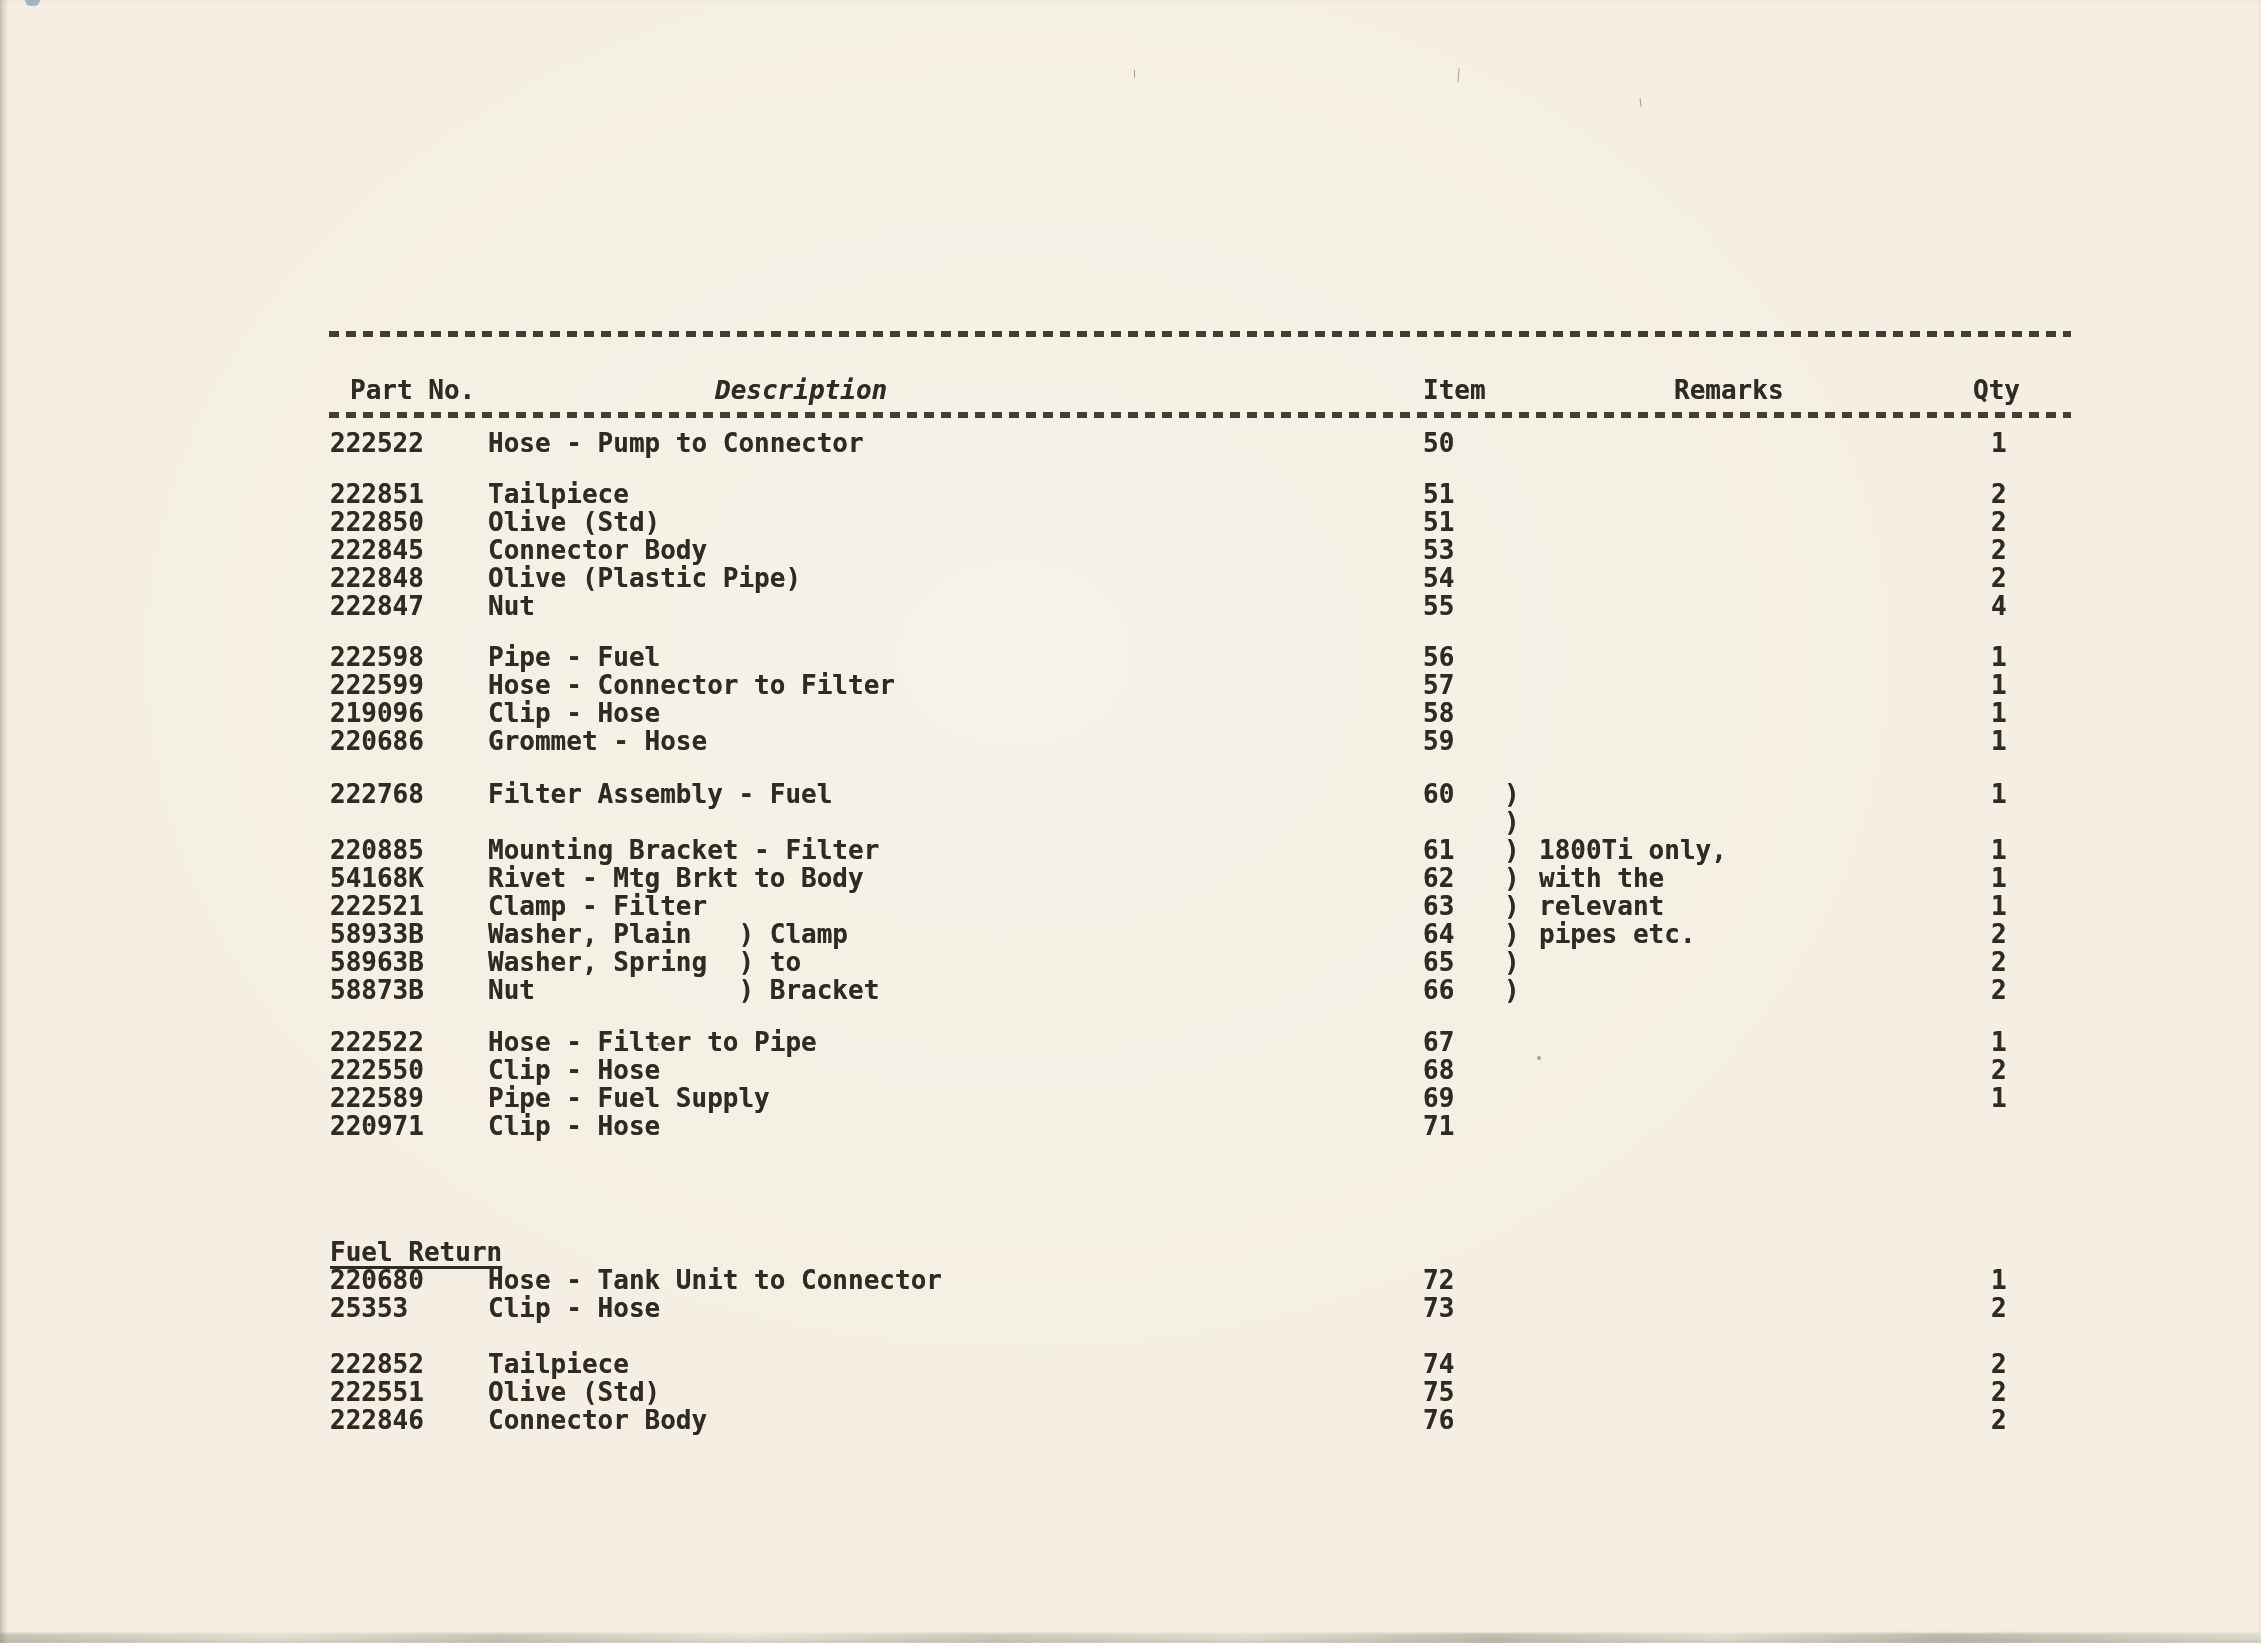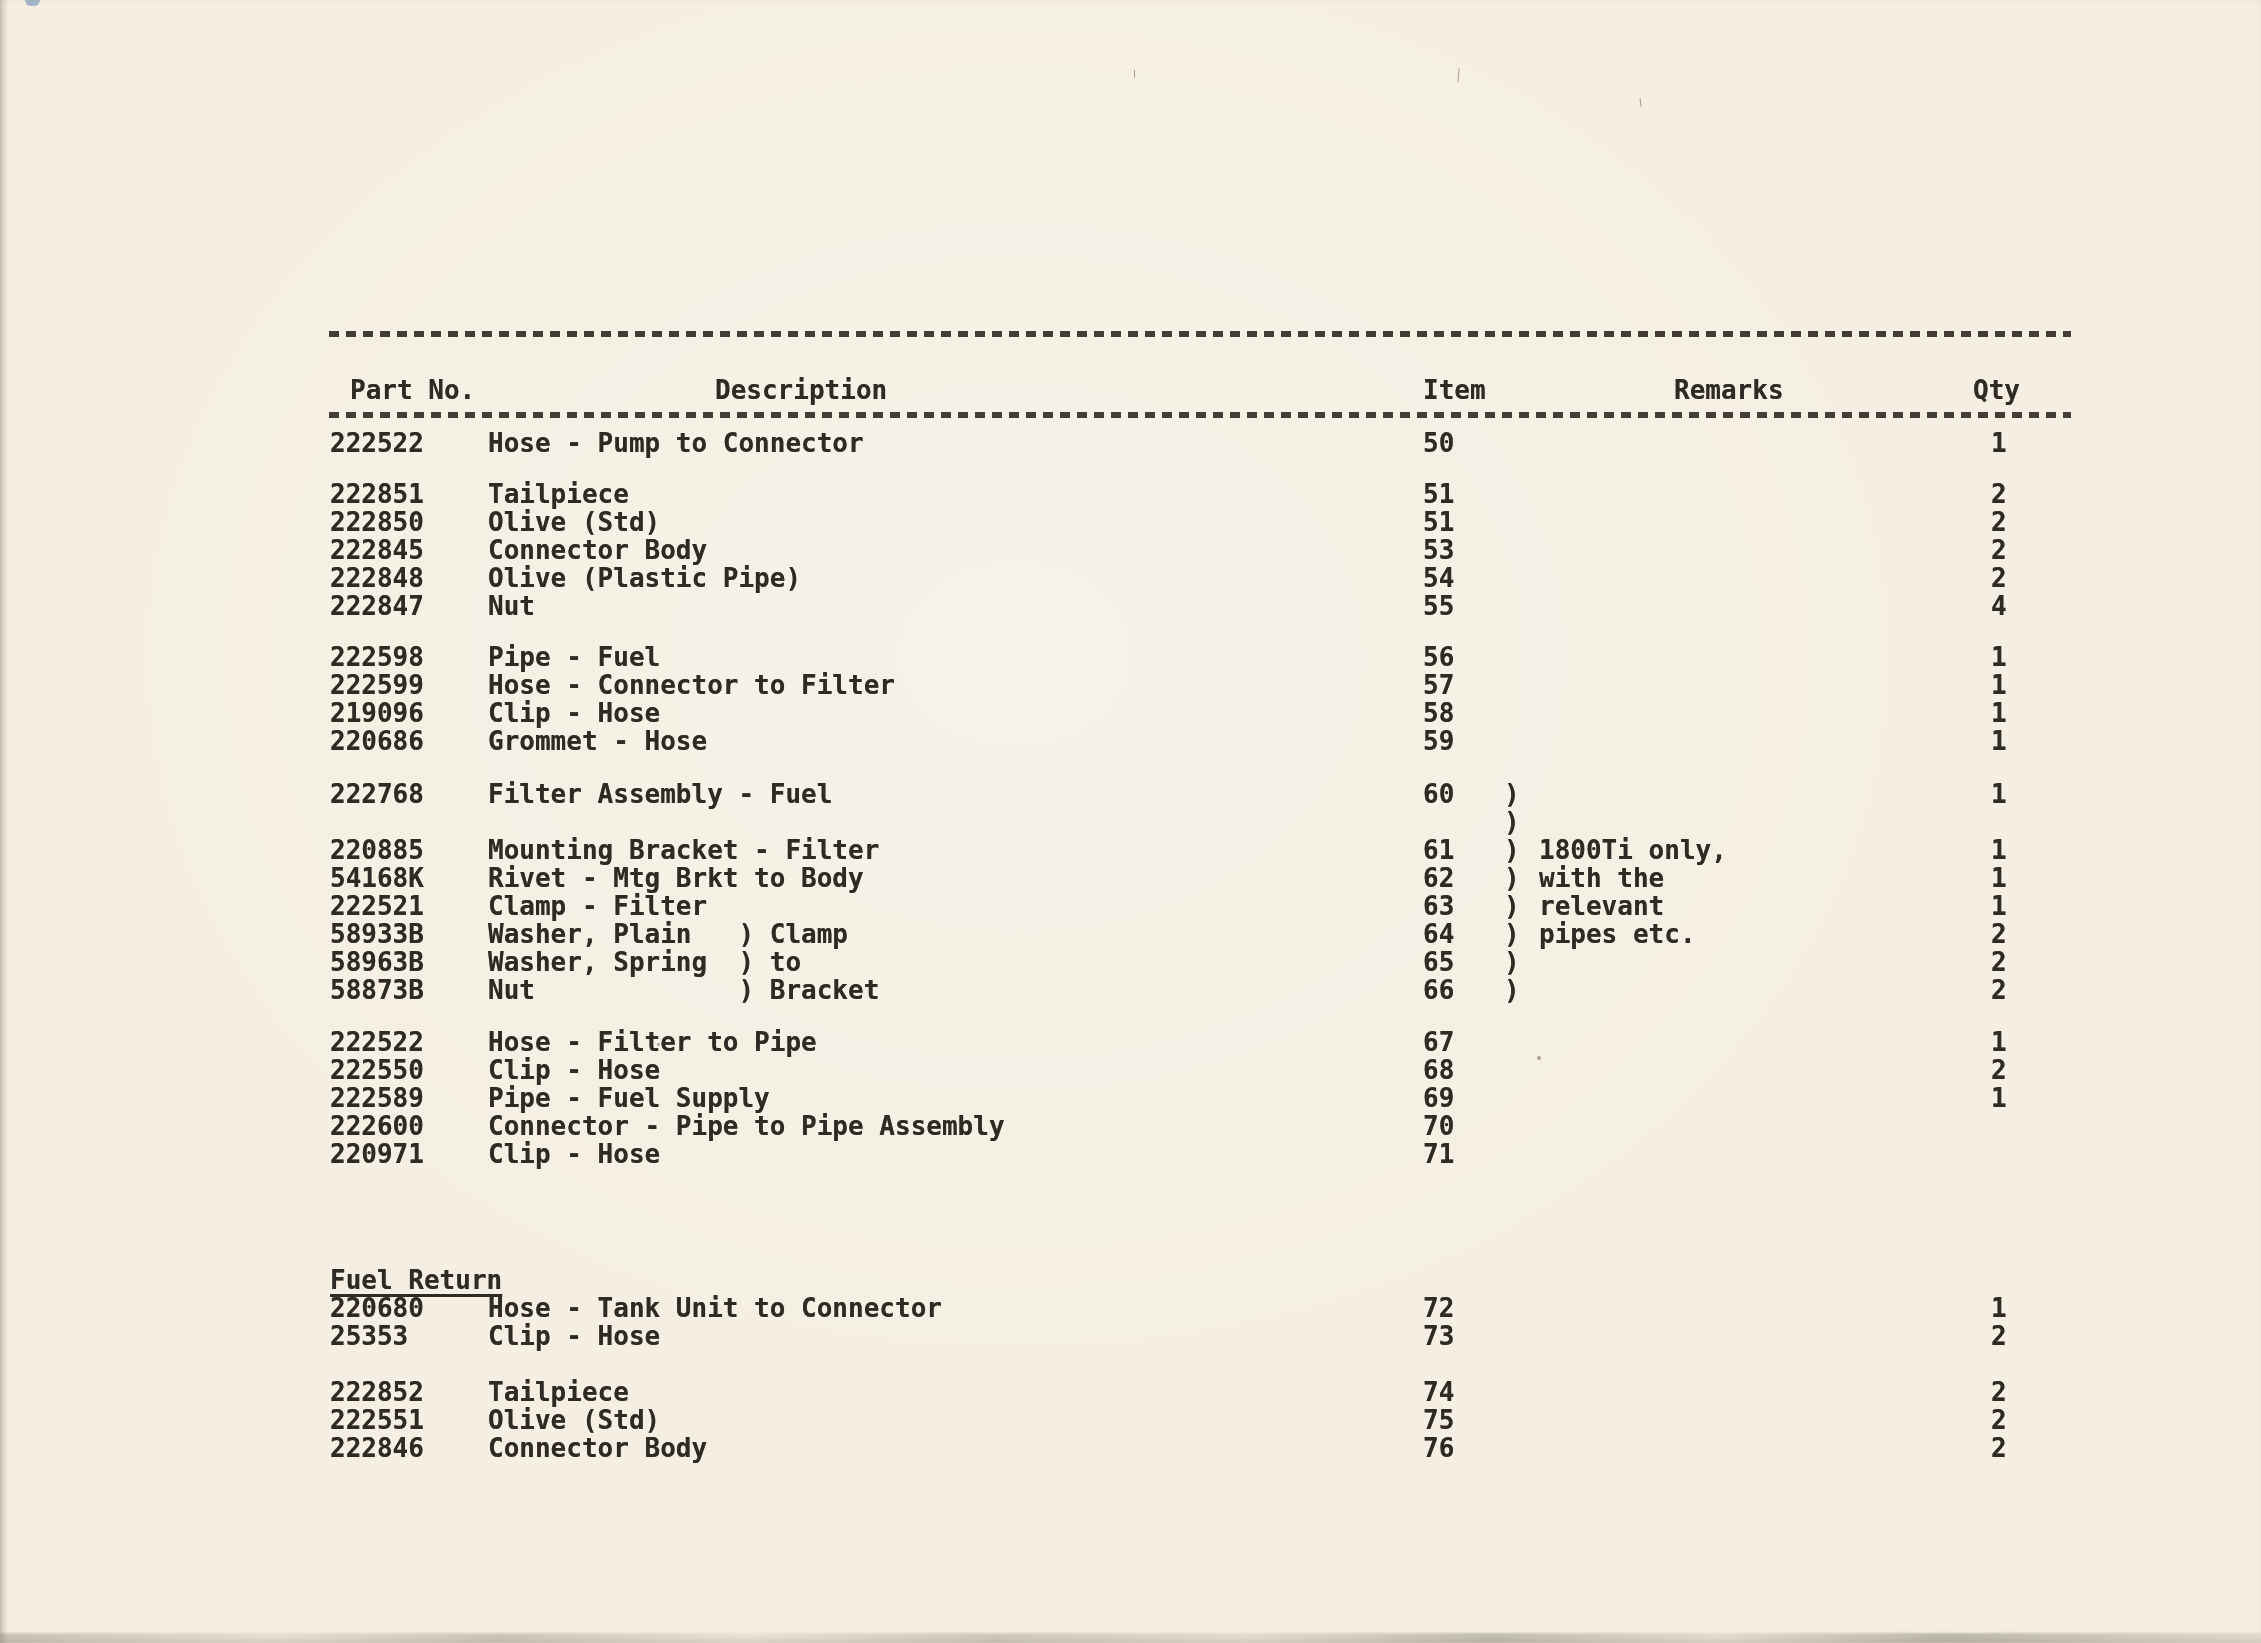--- a/index.html
+++ b/index.html
@@ -20,21 +20,21 @@
   .txt{font-size:26px;line-height:28px;white-space:pre;
        text-shadow:0 0 0.6px rgba(46,42,36,.55);}
   .title{position:absolute;left:330px;top:291px;
          text-decoration:underline;text-decoration-thickness:3.2px;text-underline-offset:5.8px;}
   .dash{position:absolute;height:5.8px;
         background:repeating-linear-gradient(90deg,#332f28 0 10.3px,rgba(0,0,0,0) 10.3px 17px);
         opacity:.92;}
   #dash1{left:329px;top:331px;width:1742px;}
   #dash2{left:329px;top:412px;width:1742px;}
   .hdr{position:absolute;top:376px;}
-  #h-part{left:350px;text-align:center;} #h-desc{left:715px;} #h-item{left:1423px;}
+  #h-part{left:350px;text-align:center;} #h-desc{left:715px;font-style:italic;} #h-item{left:1423px;}
   #h-remarks{left:1674px;} #h-qty{left:1973px;}
   .table{position:absolute;left:0;top:429px;width:1818px;}
   .row{position:relative;height:28px;}
   .c{position:absolute;top:0;}
   .part{left:330px;} .desc{left:488px;} .item{left:1423px;}
   .bracket{left:1504px;} .remark{left:1539px;} .qty{left:1991px;}
   .gap{height:23px;} .g38{height:24.5px;} .g44{height:28px;} .g152{height:98px;}
   .subhead .part{text-decoration:underline;text-decoration-thickness:3.2px;text-underline-offset:5.2px;}
   .smudge-blue{position:absolute;left:24.5px;top:0;width:15.5px;height:6.4px;
                background:#8ba2c2;border-radius:0 0 6.4px 6.4px;opacity:.75;}
@@ -251,28 +251,20 @@
     </div>
     <div class="row">
       <span class="txt c part">222589</span>
       <span class="txt c desc">Pipe - Fuel Supply</span>
       <span class="txt c item">69</span>
       <span class="txt c bracket"></span>
       <span class="txt c remark"></span>
       <span class="txt c qty">1</span>
     </div>
     <div class="row">
-      <span class="txt c part">222600</span>
-      <span class="txt c desc">Connector - Pipe to Pipe Assembly</span>
-      <span class="txt c item">70</span>
-      <span class="txt c bracket"></span>
-      <span class="txt c remark"></span>
-      <span class="txt c qty"></span>
-    </div>
-    <div class="row">
       <span class="txt c part">220971</span>
       <span class="txt c desc">Clip - Hose</span>
       <span class="txt c item">71</span>
       <span class="txt c bracket"></span>
       <span class="txt c remark"></span>
       <span class="txt c qty"></span>
     </div>
 
     <div class="gap g152"></div>
 

